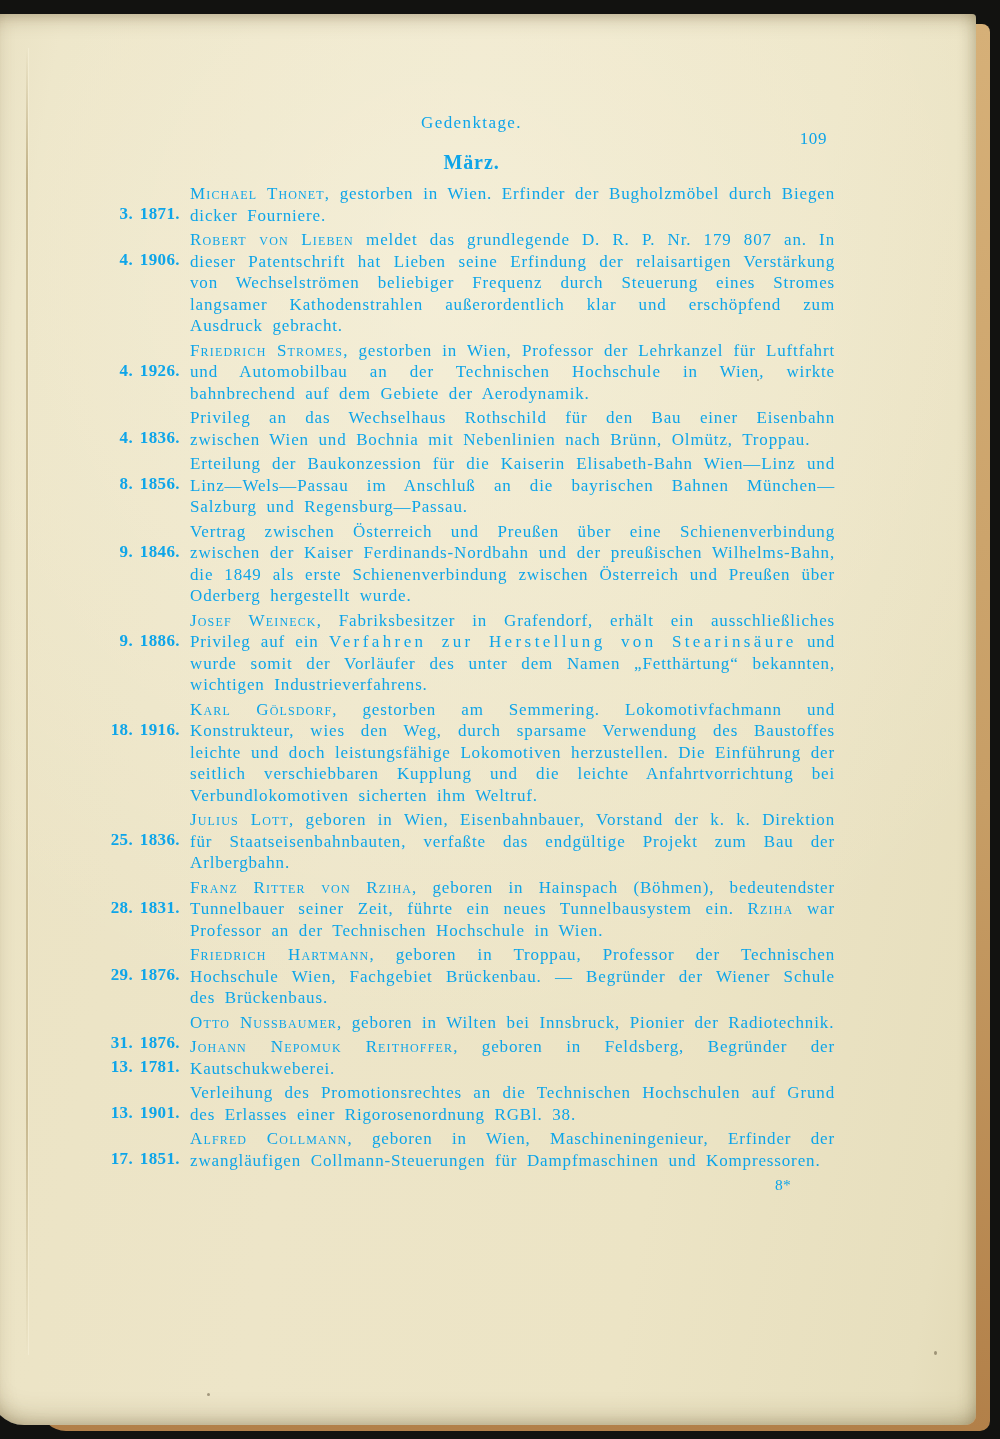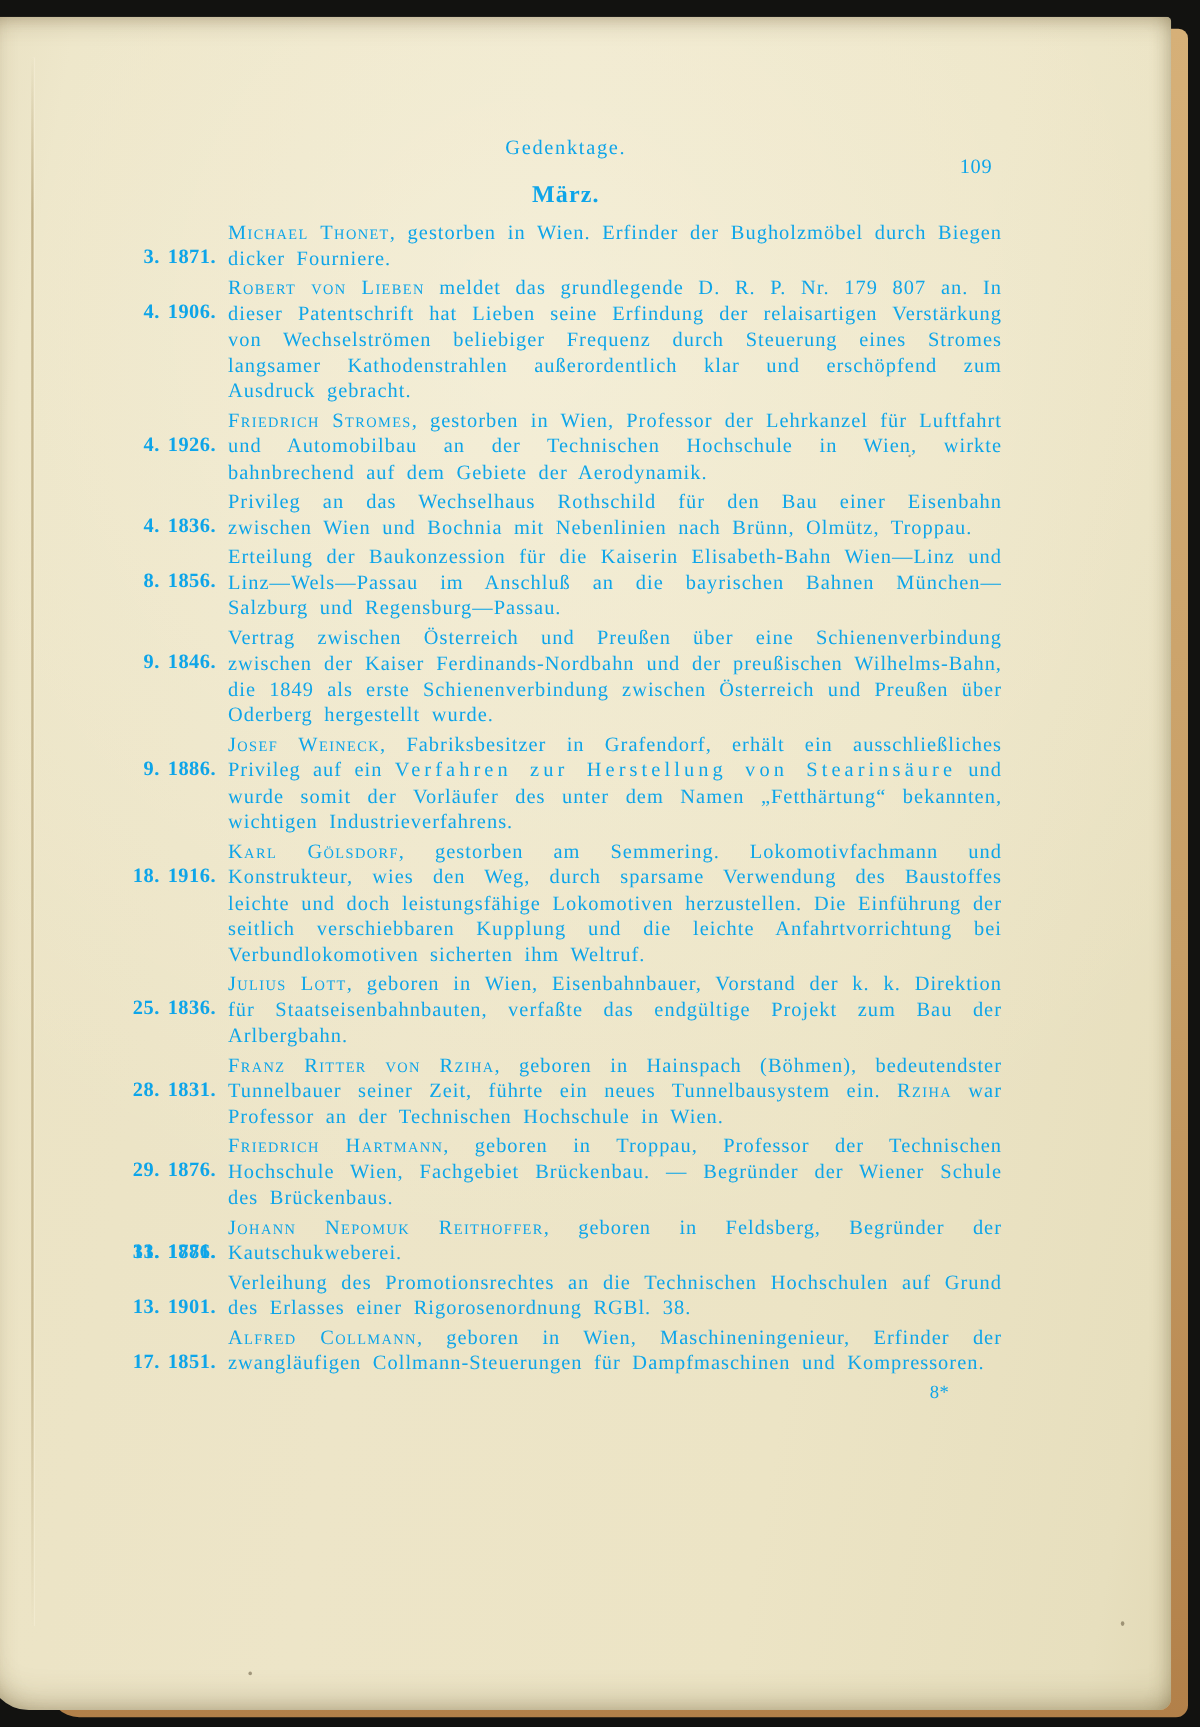--- a/index.html
+++ b/index.html
@@ -134,20 +134,21 @@
     <span class="entry-text"><span class="sc">Franz Ritter von Rziha</span>, geboren in Hainspach (Böhmen), bedeutendster Tunnelbauer seiner Zeit, führte ein neues Tunnelbausystem ein. <span class="sc">Rziha</span> war Professor an der Technischen Hochschule in Wien.</span>
   </div>
 
   <div class="entry">
     <span class="entry-date">29. 1876.</span>
     <span class="entry-text"><span class="sc">Friedrich Hartmann</span>, geboren in Troppau, Professor der Technischen Hochschule Wien, Fachgebiet Brückenbau. — Begründer der Wiener Schule des Brückenbaus.</span>
   </div>
 
   <div class="entry">
     <span class="entry-date">31. 1876.</span>
+    <span class="entry-text"><span class="sc">Otto Nussbaumer</span>, geboren in Wilten bei Innsbruck, Pionier der Radiotechnik.</span>
   </div>
 </div>
   </section>
 
   <section class="month">
     <div class="entries">
   <div class="entry">
     <span class="entry-date">13. 1781.</span>
     <span class="entry-text"><span class="sc">Johann Nepomuk Reithoffer</span>, geboren in Feldsberg, Begründer der Kautschukweberei.</span>
   </div>

